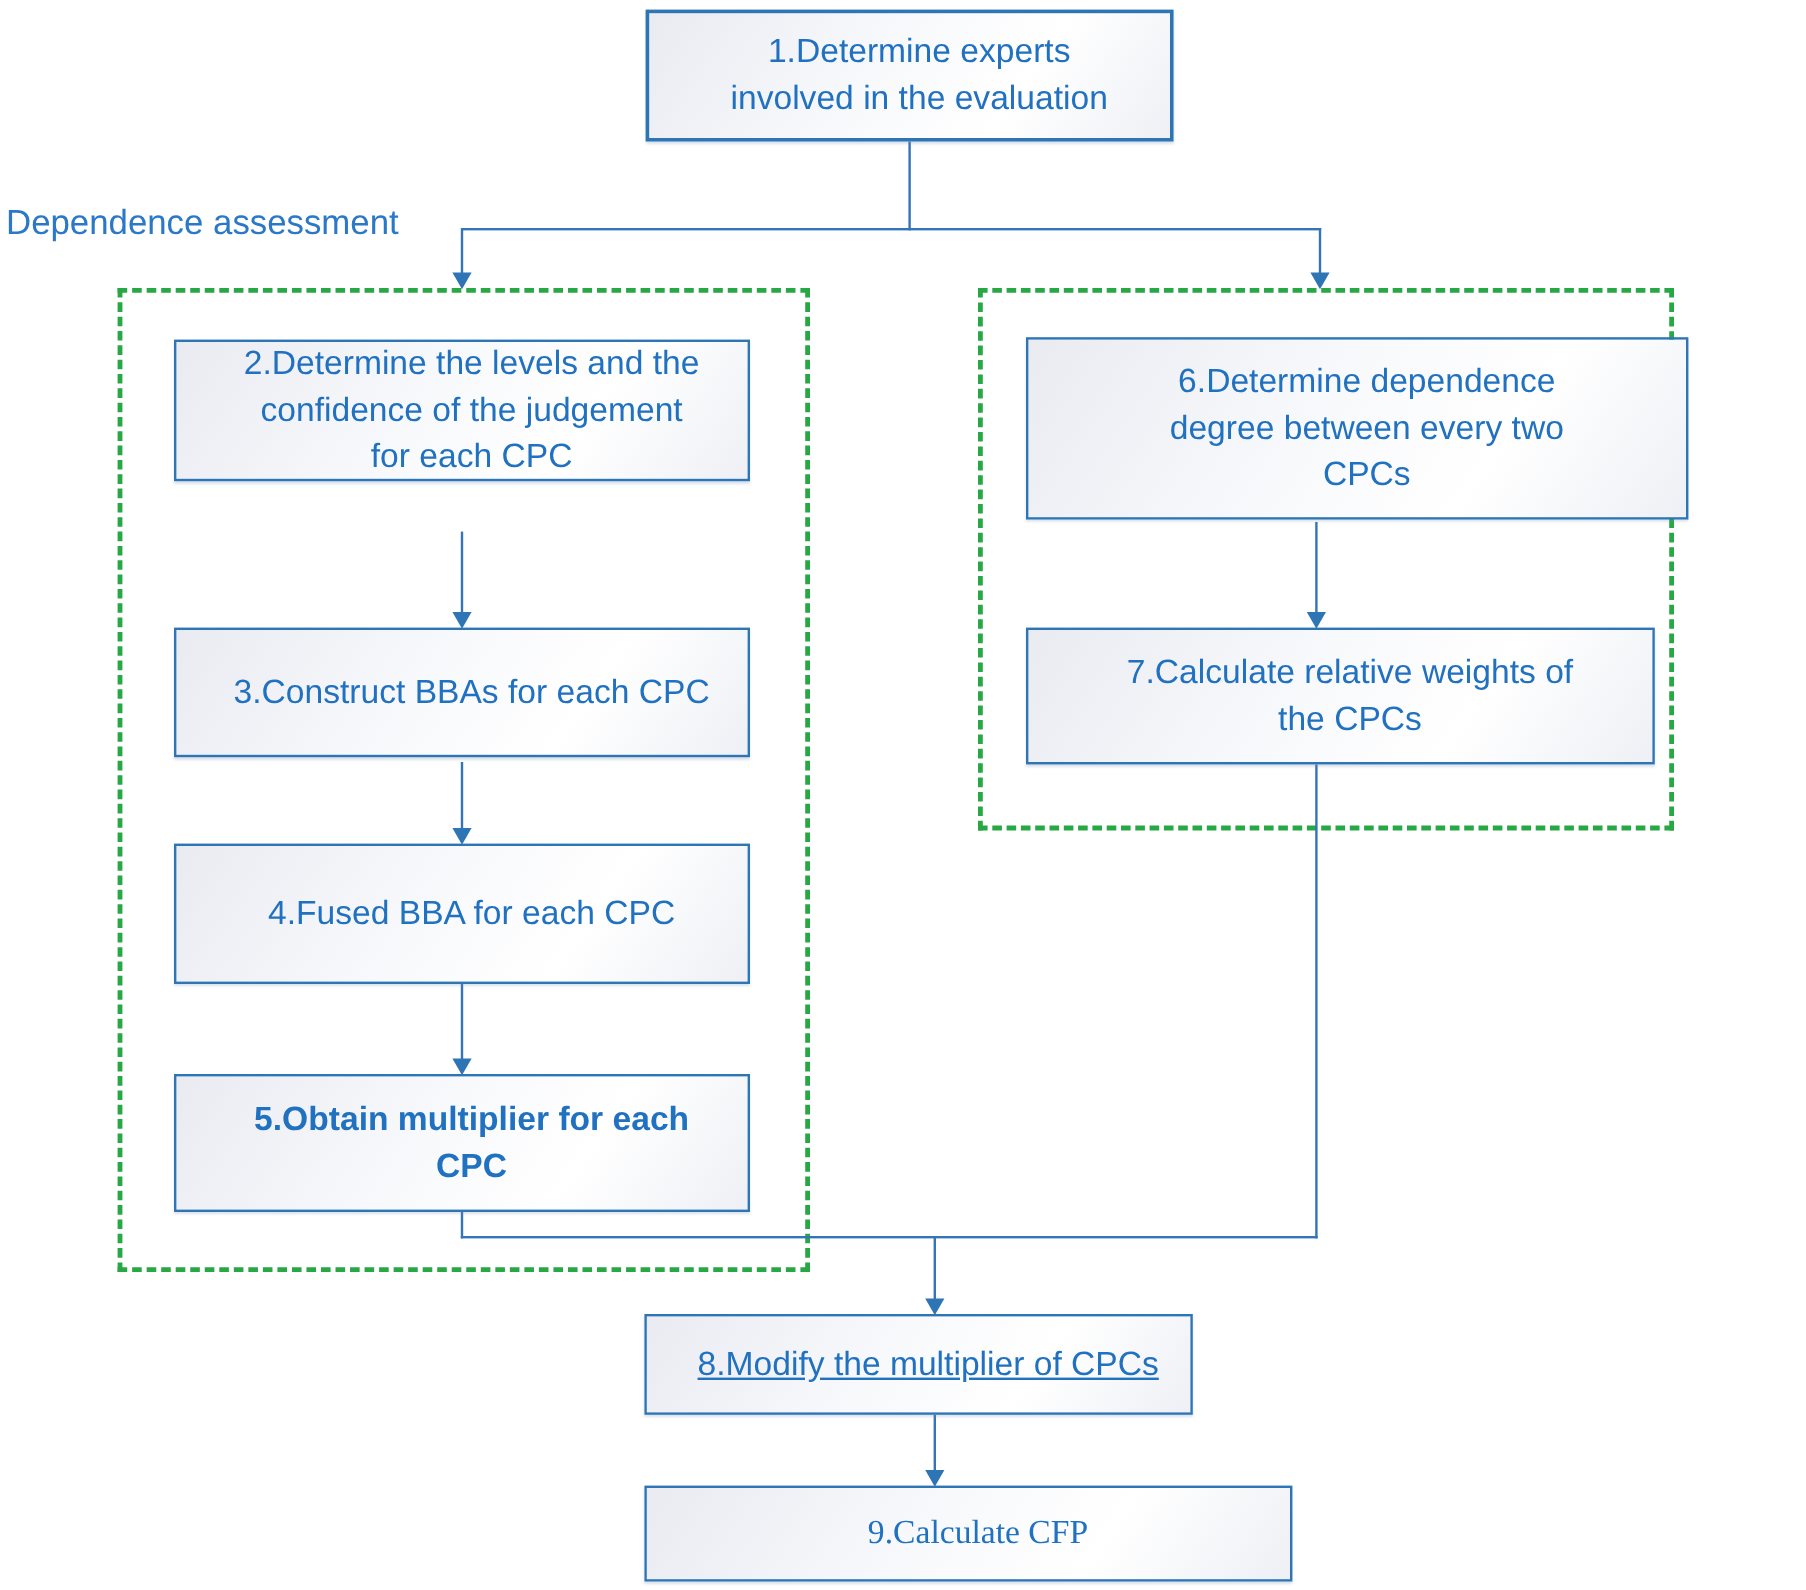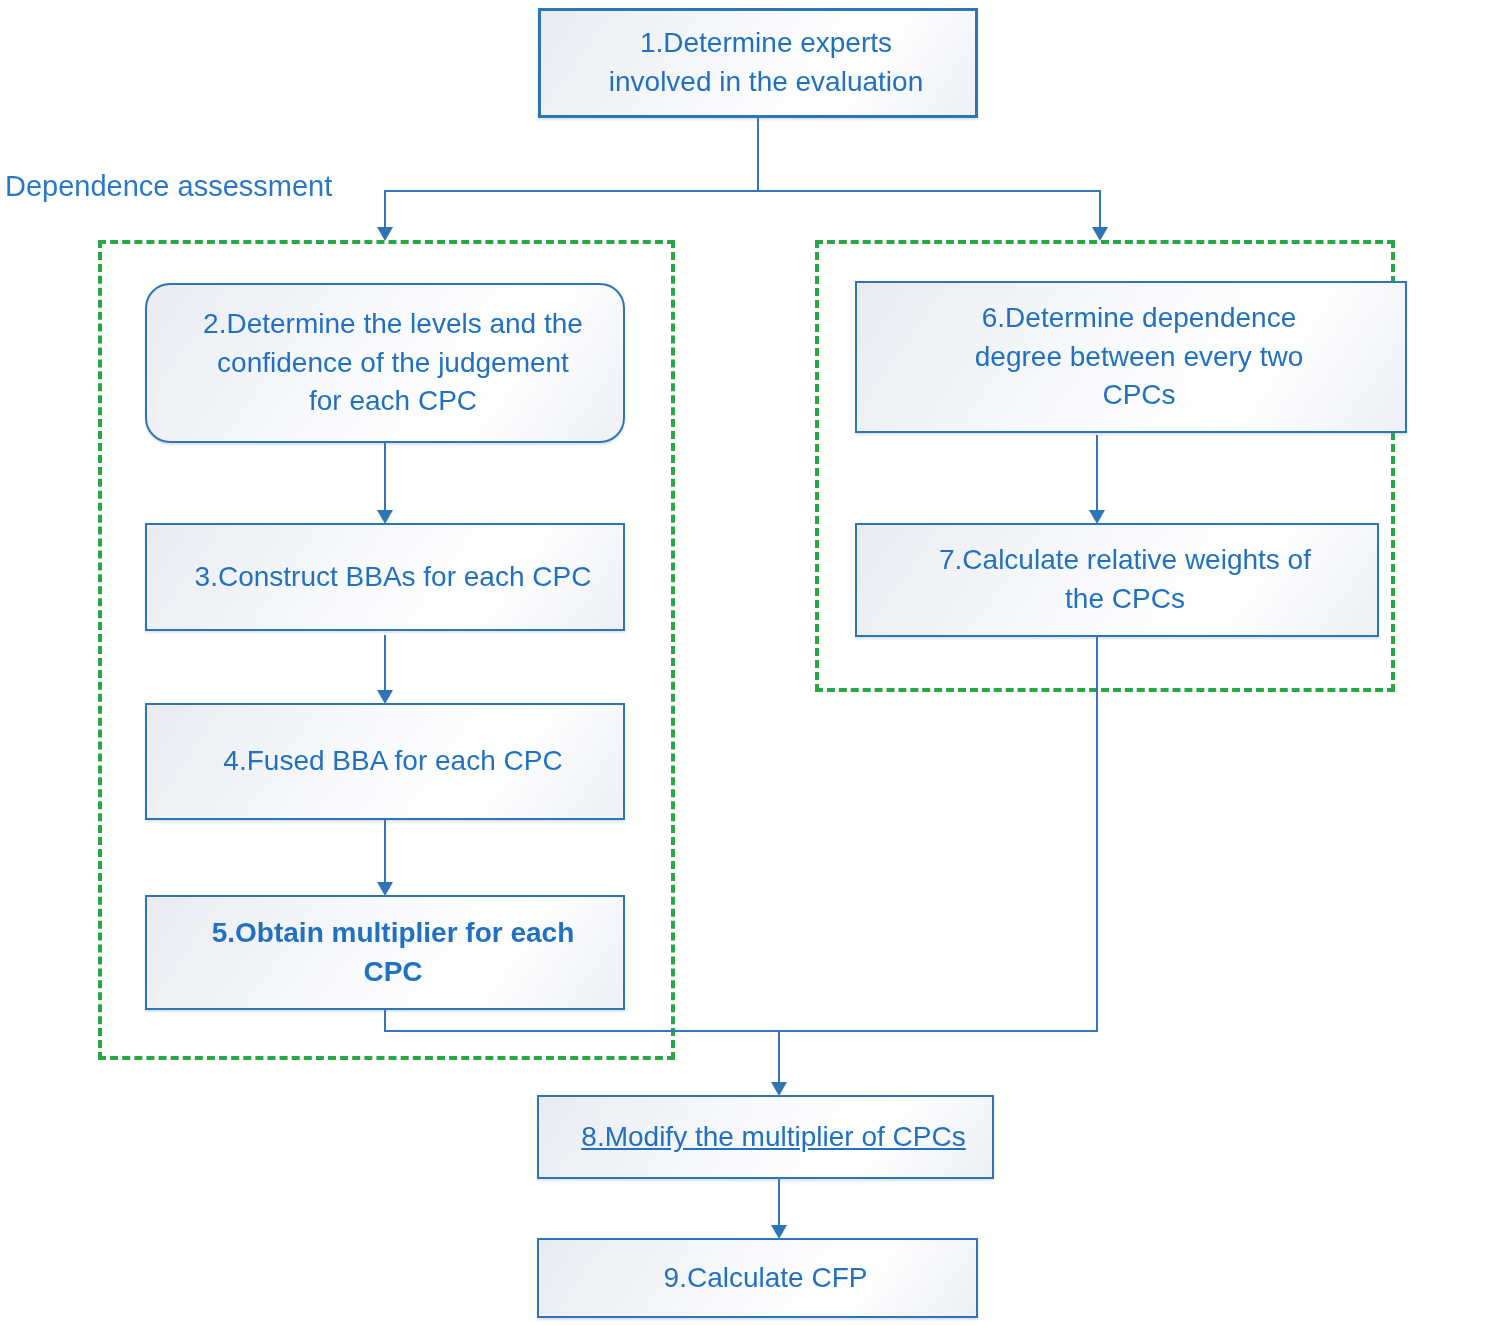--- a/index.html
+++ b/index.html
@@ -83,35 +83,35 @@
   <div class="hline" style="left:384px; top:1030px; width:714px;"></div>
   <div class="vline" style="left:778px; top:1030px; height:54px;"></div>
   <div class="arrowhead" style="left:771px; top:1082px;"></div>
 
   <div class="vline" style="left:778px; top:1179px; height:48px;"></div>
   <div class="arrowhead" style="left:771px; top:1225px;"></div>
 
   <div class="node" style="left:538px; top:8px; width:440px; height:110px; border-width:3px;">1.Determine experts
 involved in the evaluation</div>
 
-  <div class="node" style="left:145px; top:283px; width:480px; height:160px;border-radius:25px;">2.Determine the levels and the
+  <div class="node" style="left:145px; top:283px; width:480px; height:118px;">2.Determine the levels and the
 confidence of the judgement
 for each CPC</div>
 
   <div class="node" style="left:145px; top:523px; width:480px; height:108px;">3.Construct BBAs for each CPC</div>
 
   <div class="node" style="left:145px; top:703px; width:480px; height:117px;">4.Fused BBA for each CPC</div>
 
   <div class="node" style="left:145px; top:895px; width:480px; height:115px;font-weight:bold;">5.Obtain multiplier for each
 CPC</div>
 
   <div class="node" style="left:855px; top:281px; width:552px; height:152px;">6.Determine dependence
 degree between every two
 CPCs</div>
 
   <div class="node" style="left:855px; top:523px; width:524px; height:114px;">7.Calculate relative weights of
 the CPCs</div>
 
   <div class="node" style="left:537px; top:1095px; width:457px; height:84px;text-decoration:underline;">8.Modify the multiplier of CPCs</div>
 
-  <div class="node" style="left:537px; top:1238px; width:441px; height:80px;">9.Calculate CFP</div>
+  <div class="node" style="left:537px; top:1238px; width:540px; height:80px;font-family:Liberation Serif, serif;">9.Calculate CFP</div>
 
 </div>
 
 </body></html>

